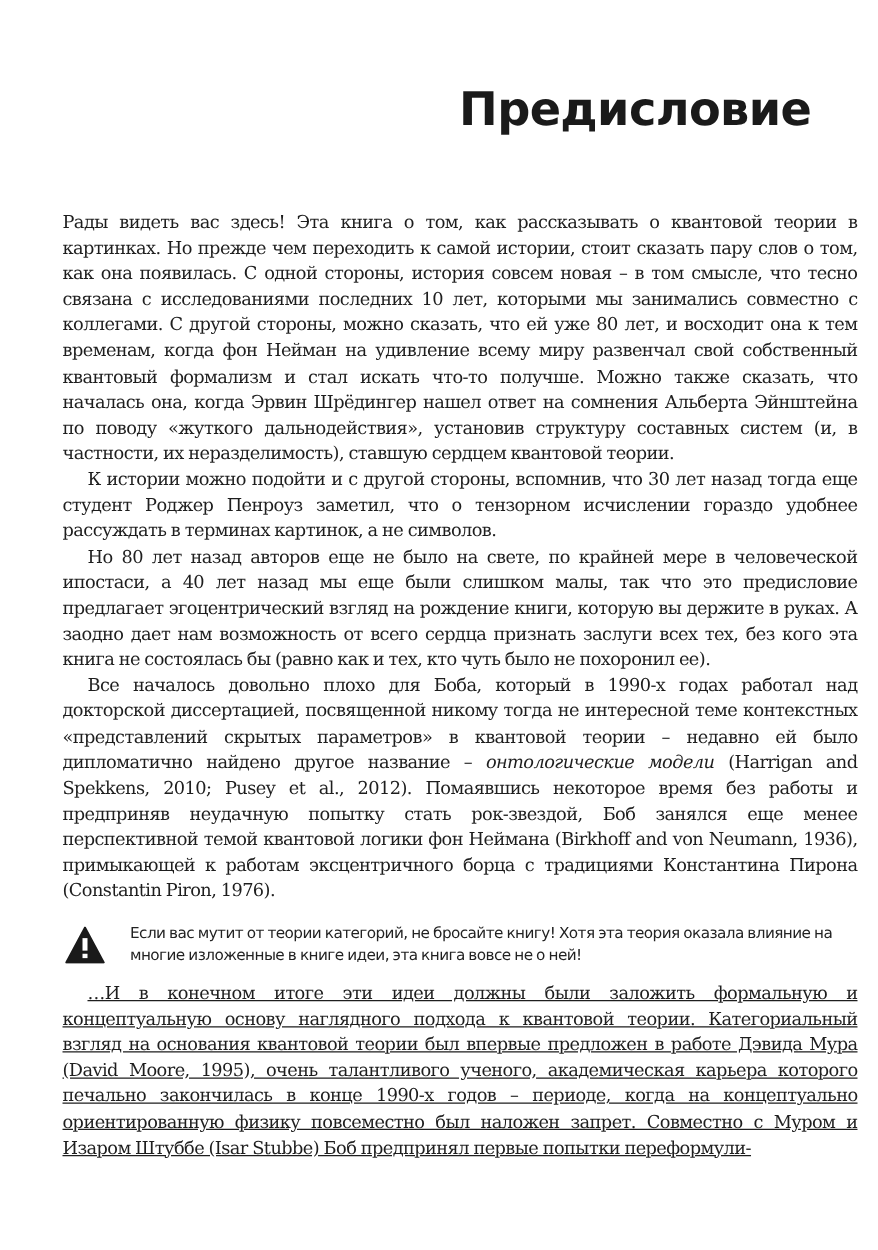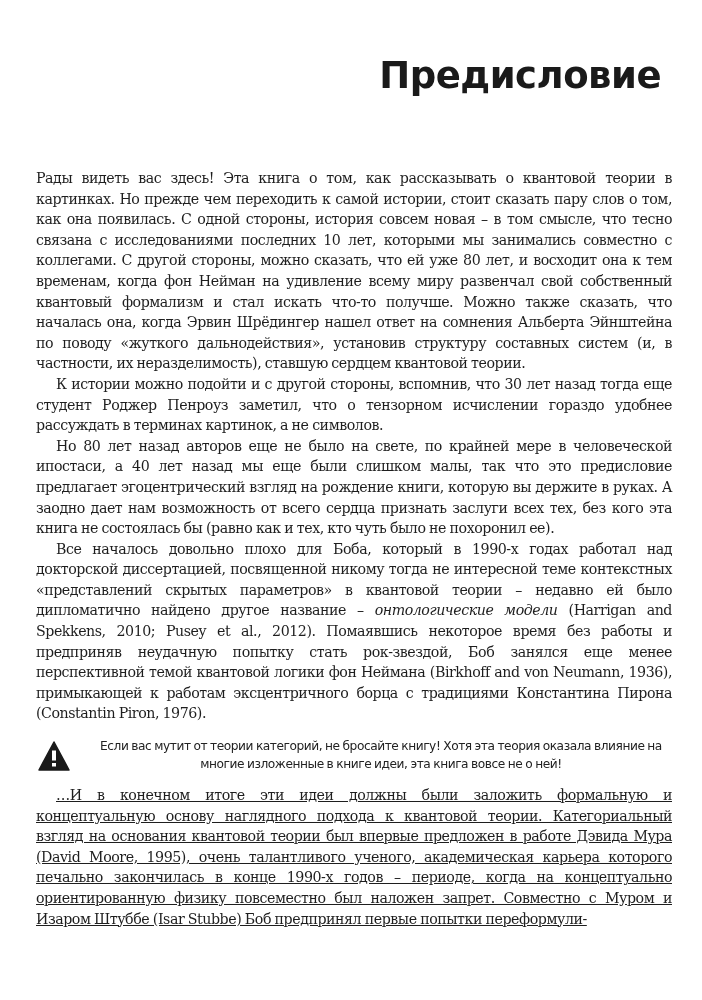--- a/index.html
+++ b/index.html
@@ -11,30 +11,30 @@
       width: 702px;
       height: 1000px;
       position: relative;
       overflow: hidden;
       color: #1e1e1e;
     }
     .page-title {
       position: absolute;
       right: 37px;
       top: 50px;
-      margin: 4px;
+      margin: 16px;
       font-family: "DejaVu Sans", sans-serif;
       font-weight: bold;
       font-size: 37px;
       letter-spacing: -0.5px;
       color: #1a1a1a;
     }
     .body-text {
       position: absolute;
-      left: 36px;
+      left: 50px;
       top: 168px;
       width: 636px;
       font-family: "DejaVu Serif", serif;
       font-size: 14.2px;
       line-height: 20.6px;
       letter-spacing: -0.45px;
       word-spacing: -0.5px;
       text-align: justify;
       hyphens: manual;
     }
@@ -57,21 +57,21 @@
       flex: 0 0 auto;
       width: 32px;
       height: 30px;
       margin: 3px 20px 0 2px;
     }
     .warning-text {
       font-family: "DejaVu Sans", sans-serif;
       font-size: 12.2px;
       line-height: 17.5px;
       letter-spacing: -0.45px;
-      text-align: center;
+      text-align: left;
       text-indent: 0;
       color: #222;
     }
     .continue-text {
       margin: 0;
       text-decoration: underline;
     }
   </style>
 </head>
 <body>

